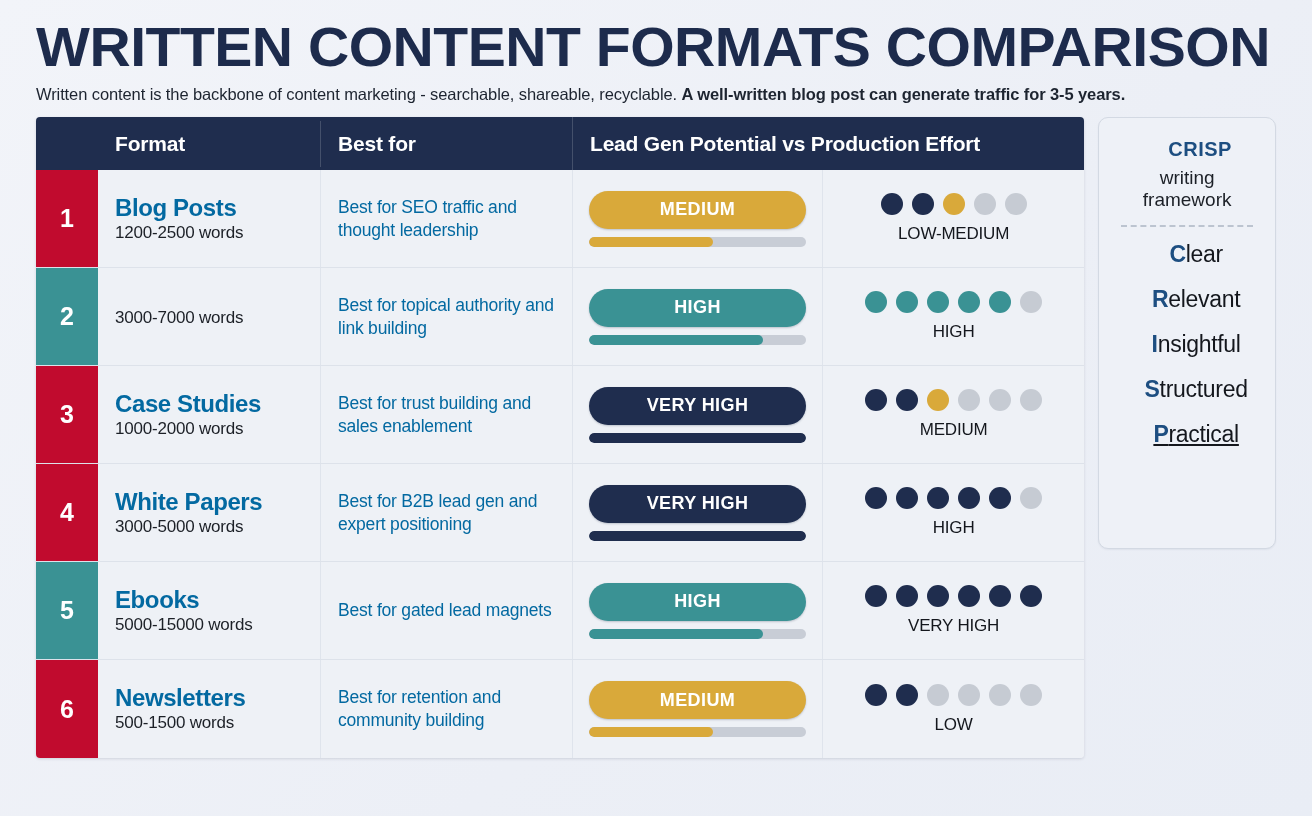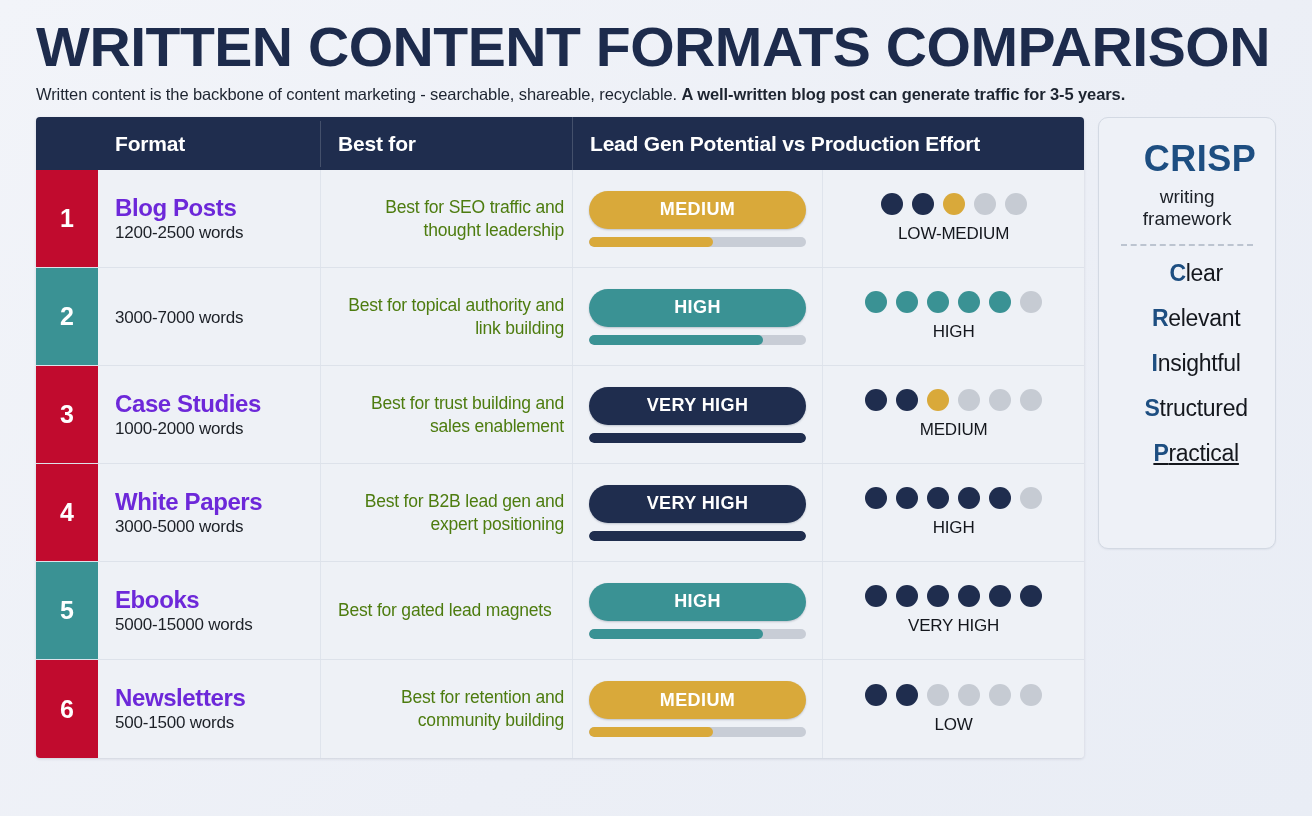--- a/index.html
+++ b/index.html
@@ -85,34 +85,33 @@
     font-size: 25px;
     font-weight: 700;
   }
   .cell-fmt {
     width: 222px; flex: 0 0 222px;
     padding-left: 17px;
     display: flex; flex-direction: column; justify-content: center;
     background: #eef1f6;
   }
   .fmt-name {
-    font-size: 24px; font-weight: 700; color: #6d28d9;
+    font-size: 24px; font-weight: 700; color: #0369a1;
     letter-spacing: -0.4px; line-height: 1.08;
   }
   .fmt-words {
     font-size: 17px; color: #1c2027; margin-top: 2px; letter-spacing: -0.2px;
   }
   .cell-best {
     width: 252px; flex: 0 0 252px;
     padding-left: 17px; padding-right: 8px;
     display: flex; align-items: center;
     border-left: 1px solid #dfe4ec;
-    font-size: 17.5px; color: #4d7c0f; line-height: 1.3;
+    font-size: 17.5px; color: #0369a1; line-height: 1.3;
     letter-spacing: -0.2px;
-    text-align: right;
   }
   .cell-lead {
     width: 250px; flex: 0 0 250px;
     display: flex; flex-direction: column; justify-content: center;
     padding: 0 16px;
     border-left: 1px solid #dfe4ec;
   }
   .cell-dots {
     flex: 1 1 auto;
     display: flex; flex-direction: column;
@@ -156,21 +155,21 @@
     width: 178px;
     min-height: 432px;
     background: #eef1f7;
     border: 1px solid #d3d9e3;
     border-radius: 10px;
     padding: 20px 14px 16px 14px;
     display: flex; flex-direction: column; align-items: center;
     box-shadow: 0 1px 2px rgba(20,30,60,.06);
   }
   .crisp-title {
-    font-size: 36px; font-weight: 700; color: #1d4e81;
+    font-size: 20px; font-weight: 700; color: #1d4e81;
     letter-spacing: 0.5px;
     margin-left: 26px;
   }
   .crisp-sub {
     margin-top: 6px;
     font-size: 19px; color: #1c2027; text-align: center; line-height: 1.15;
   }
   .crisp-div {
     width: 132px; height: 0;
     border-top: 2px dashed #bcc4d0;

